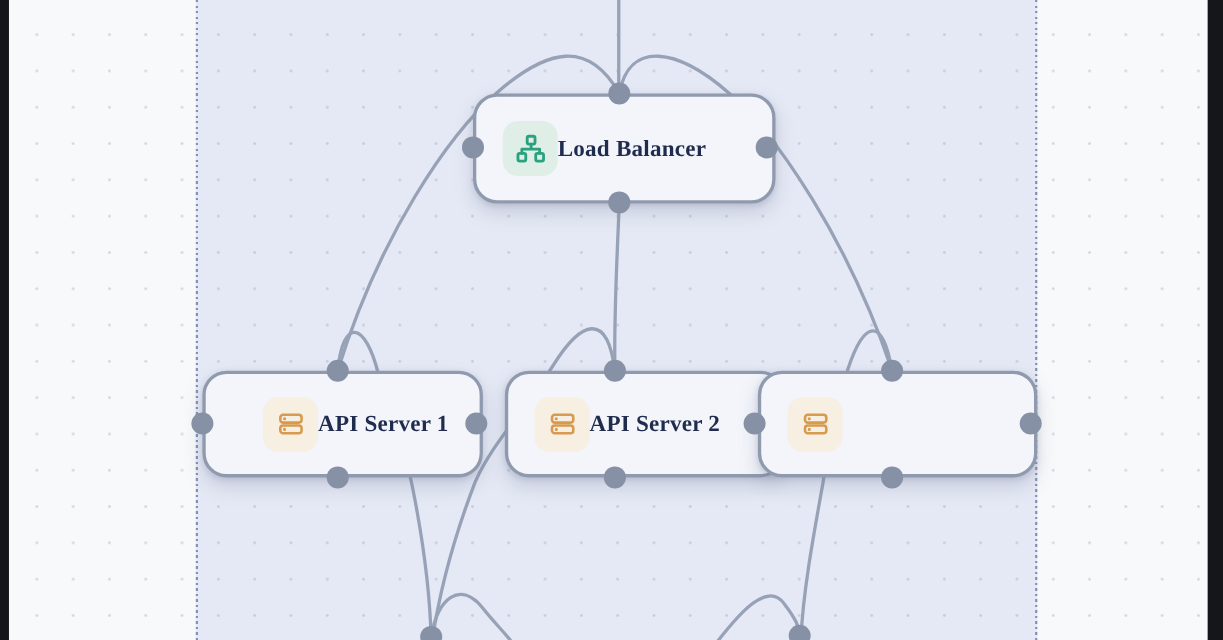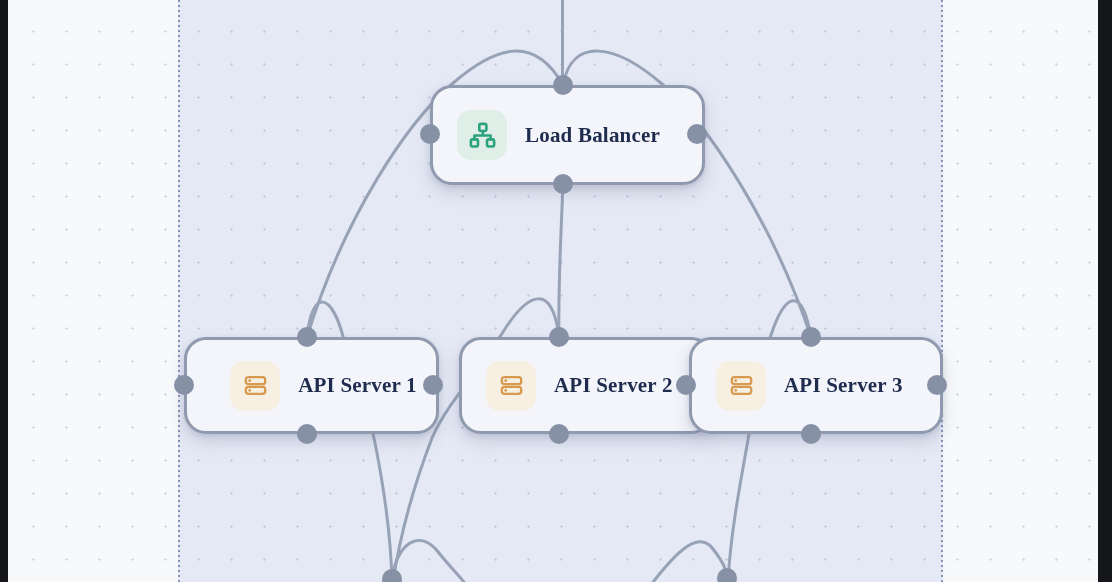--- a/index.html
+++ b/index.html
@@ -16,21 +16,21 @@
   .selection{position:absolute;left:170px;width:765px;top:0;bottom:0;
              background:rgba(97,124,212,0.12);z-index:1;}
   .selection .sel-border{position:absolute;top:0;bottom:0;width:2px;
       background-image:repeating-linear-gradient(180deg,#8290ba 0 2px,transparent 2px 5px);}
   .selection .sel-border.l{left:0;}
   .selection .sel-border.r{right:0;}
 
   svg.edges{position:absolute;left:0;top:0;z-index:2;}
   svg.edges path{fill:none;stroke:#97a2b7;stroke-width:3;stroke-linecap:round;}
 
-  .node{position:absolute;display:flex;align-items:center;gap:18px;padding-left:24px;
+  .node{position:absolute;display:flex;align-items:center;padding-left:24px;
         background:#f3f5fa;border:3px solid #8f9aae;border-radius:22px;box-sizing:border-box;
         box-shadow:0 8px 16px rgba(110,120,150,.25),0 2px 5px rgba(110,120,150,.18);z-index:3;}
   .node-lb{left:422px;top:85px;width:275px;height:100px;}
   .node-api1{left:176px;top:337px;width:255px;height:97px;justify-content:center;}
   .node-api2{left:451px;top:337px;width:254px;height:97px;}
   .node-api3{left:681px;top:337px;width:254px;height:97px;}
 
   .icon-box{width:50px;height:50px;border-radius:14px;display:flex;align-items:center;
             justify-content:center;flex:0 0 auto;}
   .icon-box.green{background:#e0eee8;}
@@ -110,21 +110,20 @@
     <div class="node node-api3">
       <div class="icon-box cream">
         <svg viewBox="0 0 48 48" width="31" height="31">
           <g fill="none" stroke="#d89a4e" stroke-width="3.6" stroke-linejoin="round" stroke-linecap="round">
             <rect x="9" y="11" width="30" height="11" rx="4"></rect>
             <rect x="9" y="26" width="30" height="11" rx="4"></rect>
             <path d="M15 16.5h.01M15 31.5h.01" stroke-width="4.4"></path>
           </g>
         </svg>
       </div>
-      <div class="node-label">API Server 3</div>
     </div>
 
     <div class="handle" style="left:545px;top:75px;"></div>
     <div class="handle" style="left:545px;top:174px;"></div>
     <div class="handle" style="left:412px;top:124px;"></div>
     <div class="handle" style="left:679px;top:124px;"></div>
 
     <div class="handle" style="left:289px;top:327px;"></div>
     <div class="handle" style="left:289px;top:424px;"></div>
     <div class="handle" style="left:166px;top:375px;"></div>

